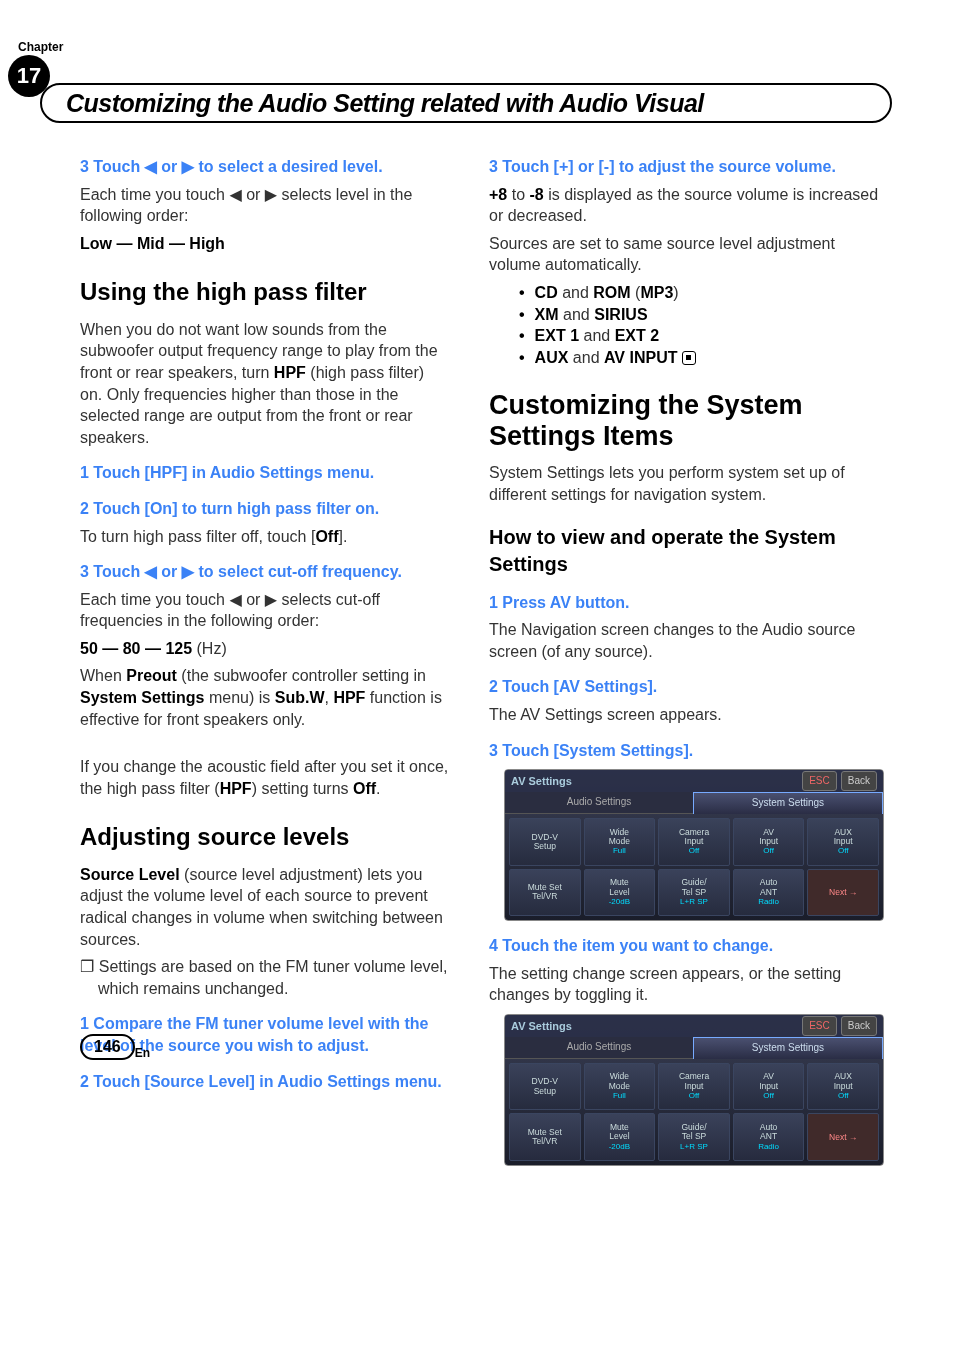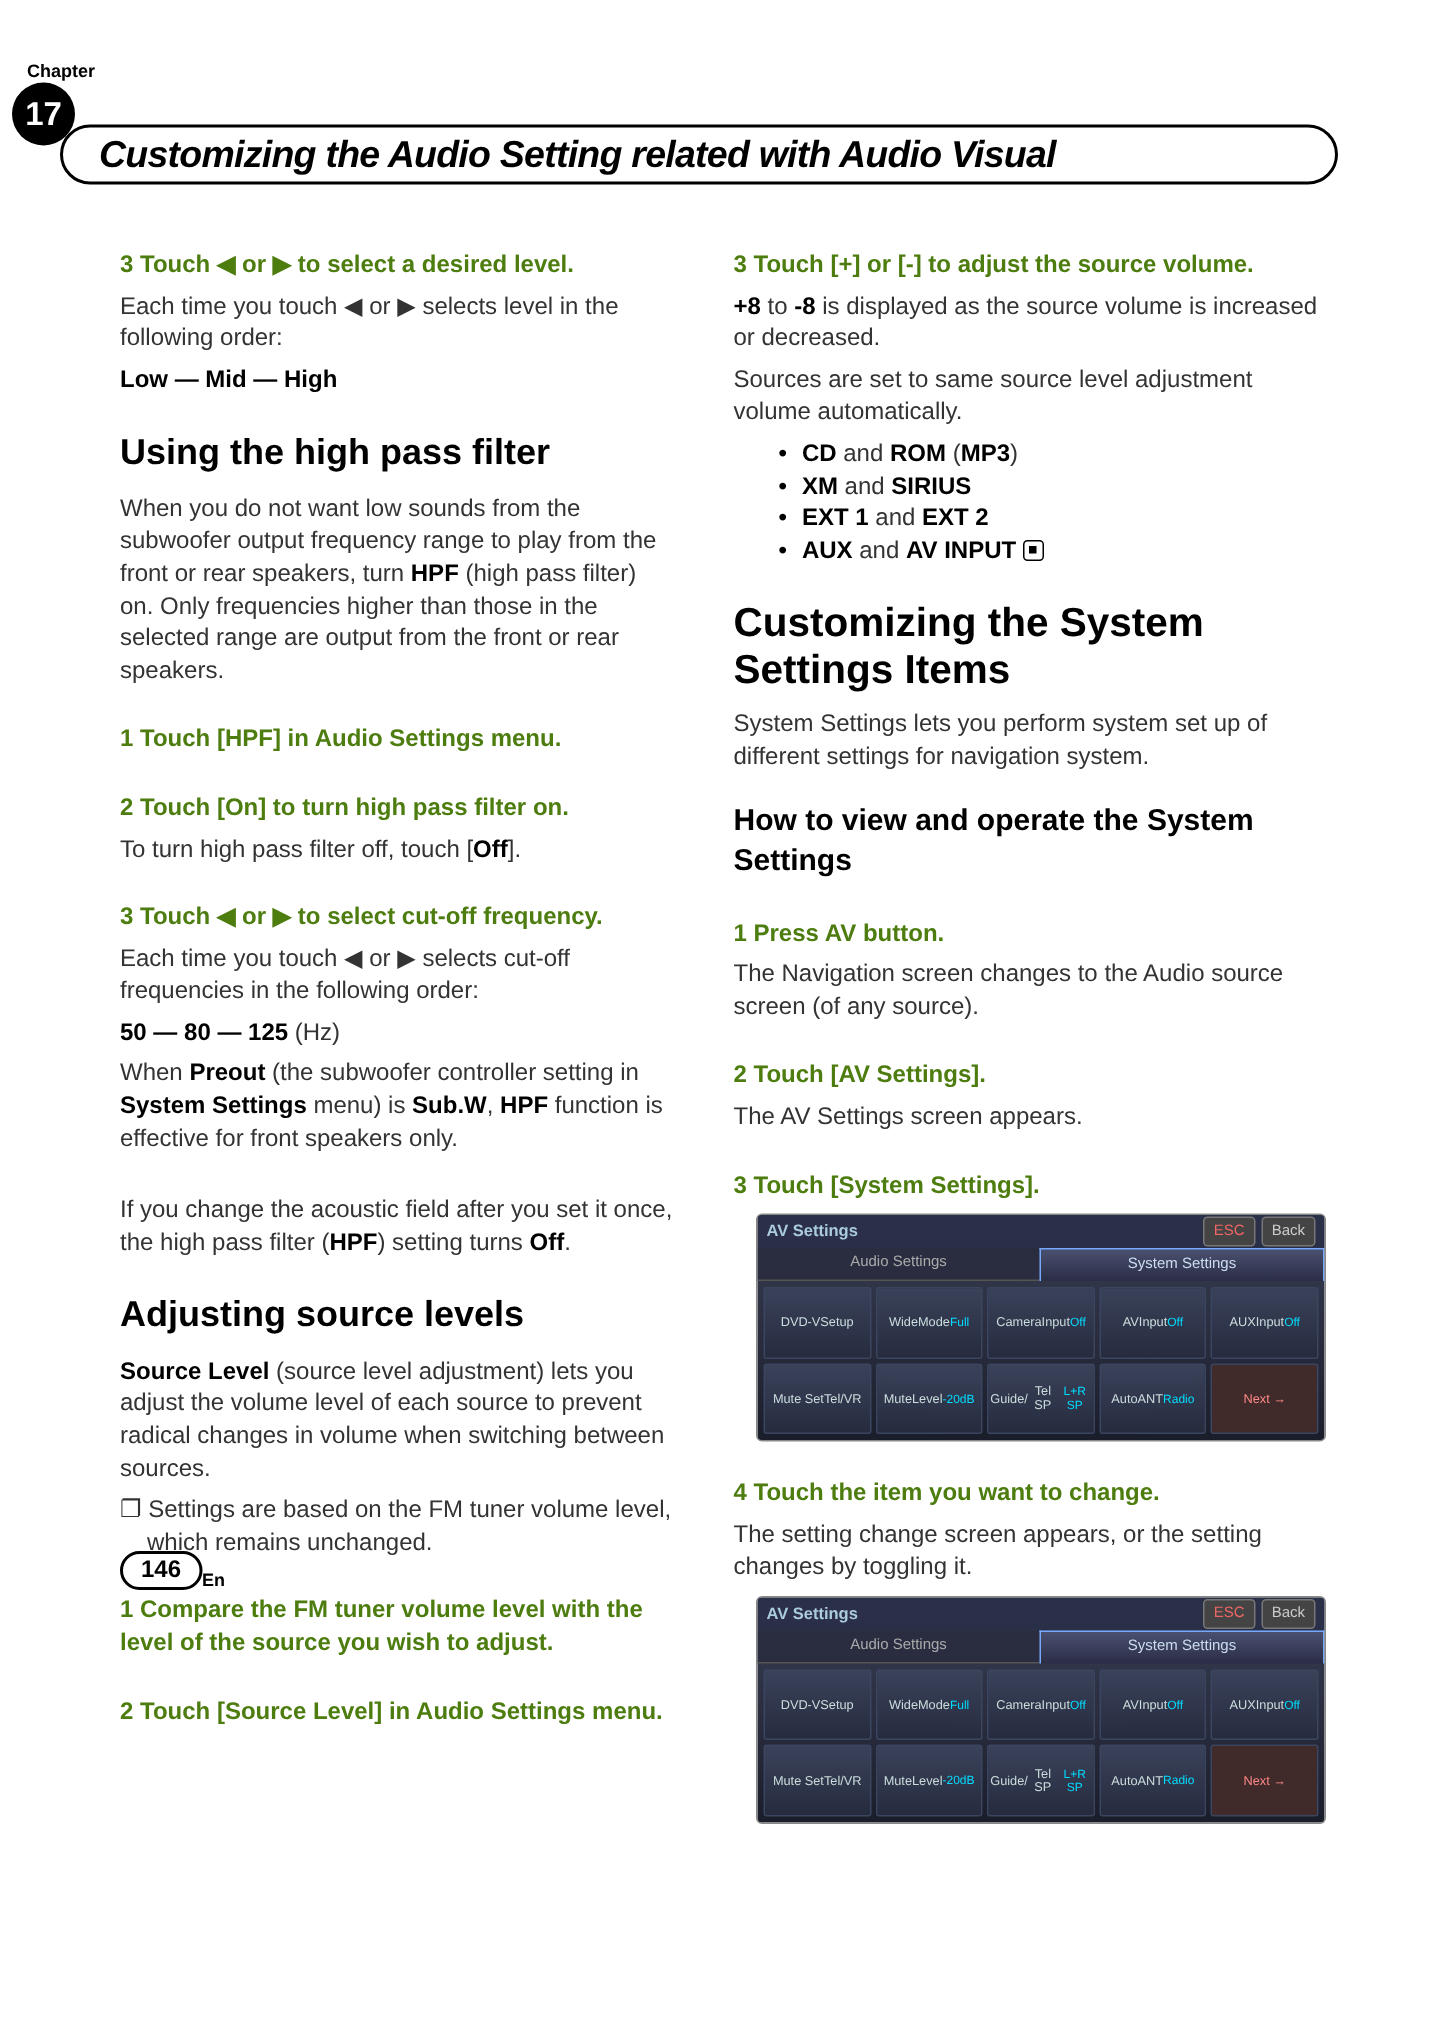--- a/index.html
+++ b/index.html
@@ -5,38 +5,38 @@
   * { box-sizing: border-box; margin: 0; padding: 0; }
   html, body { width: 954px; height: 1352px; font-family: Arial, Helvetica, sans-serif; background: #fff; color: #000; }
   .page { position: relative; width: 954px; height: 1094px; padding: 90px 70px 60px 80px; }
   .chapter-label { position: absolute; top: 40px; left: 18px; font-size: 12px; font-weight: bold; }
   .chapter-circle { position: absolute; top: 55px; left: 8px; width: 42px; height: 42px; border-radius: 50%; background: #000; color: #fff; font-size: 22px; font-weight: bold; display: flex; align-items: center; justify-content: center; z-index: 2; }
   .title-band { position: absolute; top: 56px; left: 40px; right: 62px; height: 40px; border: 2px solid #000; border-radius: 20px; display: flex; align-items: center; padding-left: 24px; font-size: 25px; font-weight: 800; font-style: italic; letter-spacing: -0.5px; margin-top: 27px; }
   .columns { display: flex; gap: 40px; margin-top: 52px; }
   .col { flex: 1; font-size: 16px; line-height: 1.35; color: #333; }
   h2.section { font-size: 24px; font-weight: 800; margin: 22px 0 10px 0; color: #000; }
   h3.subsection { font-size: 20px; font-weight: 800; margin: 18px 0 8px 0; color: #000; }
-  .step-head { font-weight: 700; color: #4d7c0f; margin-top: 24px; }
+  .step-head { font-weight: 700; color: #3b82f6; margin-top: 14px; }
   p { margin: 2px 0 6px 0; }
   .b { font-weight: 700; color: #000; }
   ul.bullets { list-style: none; margin: 4px 0 4px 30px; }
   ul.bullets li::before { content: "•"; margin-right: 10px; color: #000; font-weight: bold; }
   .note-item { margin-left: 18px; text-indent: -18px; margin-top: 4px; }
   .note-item::before { content: "❐ "; }
   .screenshot { width: 380px; height: 152px; background: linear-gradient(180deg,#3a3f55 0%,#1a1d2a 100%); border: 1px solid #888; border-radius: 4px; margin: 8px 0 12px 15px; position: relative; font-size: 10px; color: #ddd; overflow: hidden; }
   .ss-top { display: flex; align-items: center; height: 22px; padding: 0 6px; background: rgba(40,45,70,.8); }
   .ss-title { color: #acd; font-size: 11px; font-weight: bold; flex: 1; }
   .ss-btn { background: #444; color: #e66; padding: 2px 6px; margin-left: 4px; border-radius: 3px; font-size: 10px; border:1px solid #777;}
   .ss-btn.back { color: #ccc; }
   .ss-tabs { display: flex; height: 22px; }
   .ss-tab { flex: 1; text-align: center; line-height: 20px; font-size: 10px; border-bottom: 1px solid #555; }
   .ss-tab.inactive { background: #2a2d40; color: #aaa; }
   .ss-tab.active { background: linear-gradient(180deg,#4a5070,#2a2d45); color: #cde; border: 1px solid #7af; border-bottom:none;}
   .ss-grid { display: grid; grid-template-columns: repeat(5,1fr); grid-template-rows: repeat(2,1fr); gap: 3px; padding: 4px; height: calc(100% - 44px); }
-  .ss-cell { background: linear-gradient(180deg,#3a425a,#262b3e); border: 1px solid #3a4560; border-radius: 2px; display: flex; flex-direction: row; align-items: center; justify-content: center; font-size: 8.5px; color: #cdd; text-align: center; line-height: 1.1; padding: 1px; }
+  .ss-cell { background: linear-gradient(180deg,#3a425a,#262b3e); border: 1px solid #3a4560; border-radius: 2px; display: flex; flex-direction: column; align-items: center; justify-content: center; font-size: 8.5px; color: #cdd; text-align: left; line-height: 1.1; padding: 1px; }
   .ss-cell .v { color: #0df; font-size: 8px; margin-top: 1px; }
   .ss-next { background: #402a2a; color: #f88; }
   .stop-icon { display:inline-block; width:14px; height:14px; border:1.5px solid #000; border-radius:3px; vertical-align:-2px; position:relative;}
   .stop-icon::after{content:"";position:absolute;left:3px;top:3px;width:5px;height:5px;background:#000;}
   .footer { position: absolute; bottom: 34px; left: 80px; display: flex; align-items: flex-end; }
   .page-num { border: 2px solid #000; border-radius: 14px; padding: 2px 12px; font-weight: bold; font-size: 16px; }
   .en { font-size: 12px; font-weight: bold; }
 </style>
 </head>
 <body>

